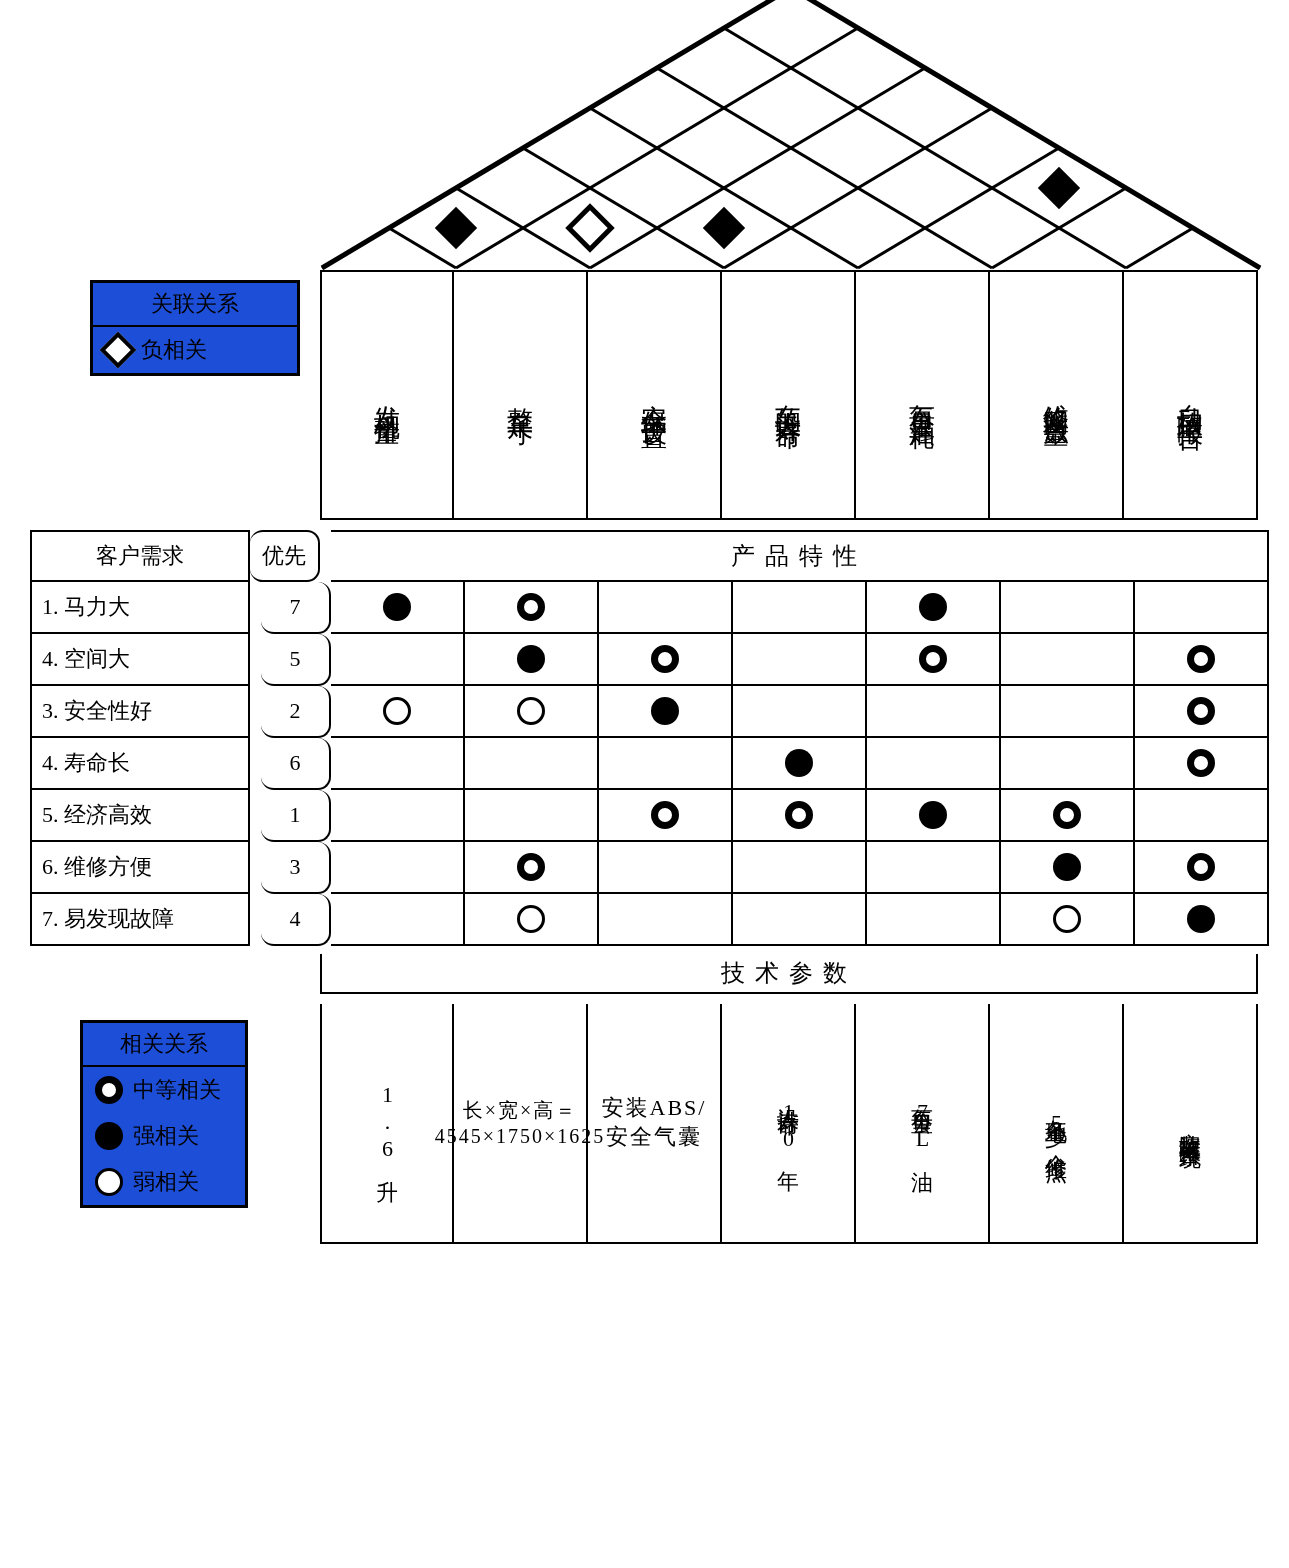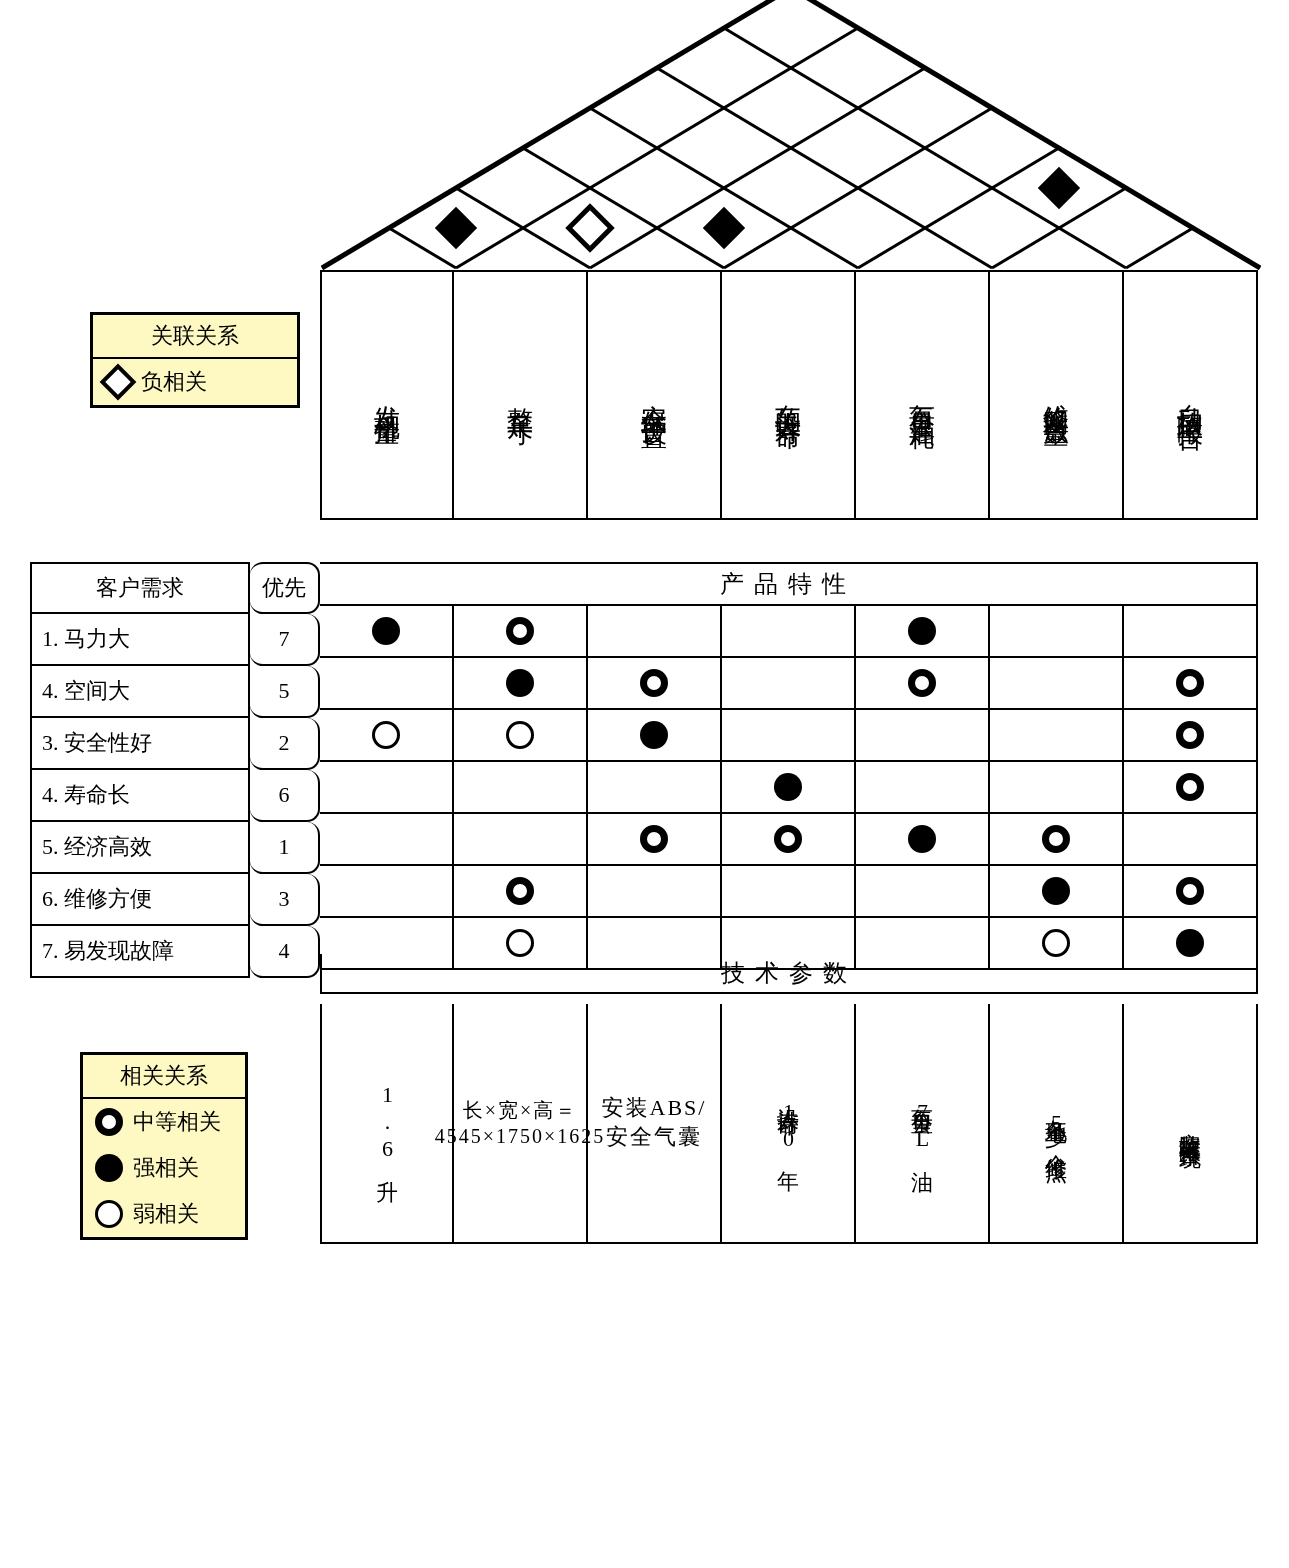--- a/index.html
+++ b/index.html
@@ -14,22 +14,21 @@
   .canvas {
     position: relative;
     width: 1229px;
     height: 1508px;
   }
 
   
   .legend {
     position: absolute;
     border: 3px solid #000;
-    background: #fef9c3;
-    margin-top: 32px;
+    background: #1d4ed8;
   }
   .legend-title {
     border-bottom: 2px solid #000;
     text-align: center;
     padding: 6px 4px;
   }
   .legend-row {
     display: flex;
     align-items: center;
     gap: 10px;
@@ -72,30 +71,30 @@
   .cell {
     border: 2px solid #000;
     display: flex;
     align-items: center;
     justify-content: center;
     padding: 4px 8px;
     height: 52px;
   }
   .need-col { width: 220px; }
   .prio-col { width: 70px; justify-content: center; border-radius: 13px; }
-  .need-row { display: flex; }
+  .need-row { display: flex; gap: 11px; }
   .need-row .cell { border-top: none; }
   .need-col.label { justify-content: flex-start; padding-left: 10px; }
 
   .grid-side {
     display: flex;
     flex-direction: column;
   }
   .grid-head {
-    height: 44px;
+    height: 52px;
     border: 2px solid #000;
     border-left: none;
     display: flex;
     align-items: center;
     justify-content: center;
     letter-spacing: 10px;
     font-size: 24px;
   }
   .grid-row {
     display: flex;
@@ -199,21 +198,21 @@
   <div class="cols-header" style="left:290px; top:240px;">
     <div class="col-head">发动机排量</div>
     <div class="col-head">整车尺寸</div>
     <div class="col-head">安全保护设置</div>
     <div class="col-head">车的设计寿命</div>
     <div class="col-head">每百公里油耗</div>
     <div class="col-head">维修网点数量</div>
     <div class="col-head">自动故障报告</div>
   </div>
 
-  <div class="matrix-wrap" style="left:0px; top:532px;">
+  <div class="matrix-wrap" style="left:0px; top:500px;">
     <div class="left-side">
       <div class="left-head">
         <div class="cell need-col">客户需求</div>
         <div class="cell prio-col" style="border-left:none">优先</div>
       </div>
       <div id="needs-rows">
           <div class="need-row">
             <div class="cell need-col label">1. 马力大</div>
             <div class="cell prio-col" style="border-left:none">7</div>
           </div>

